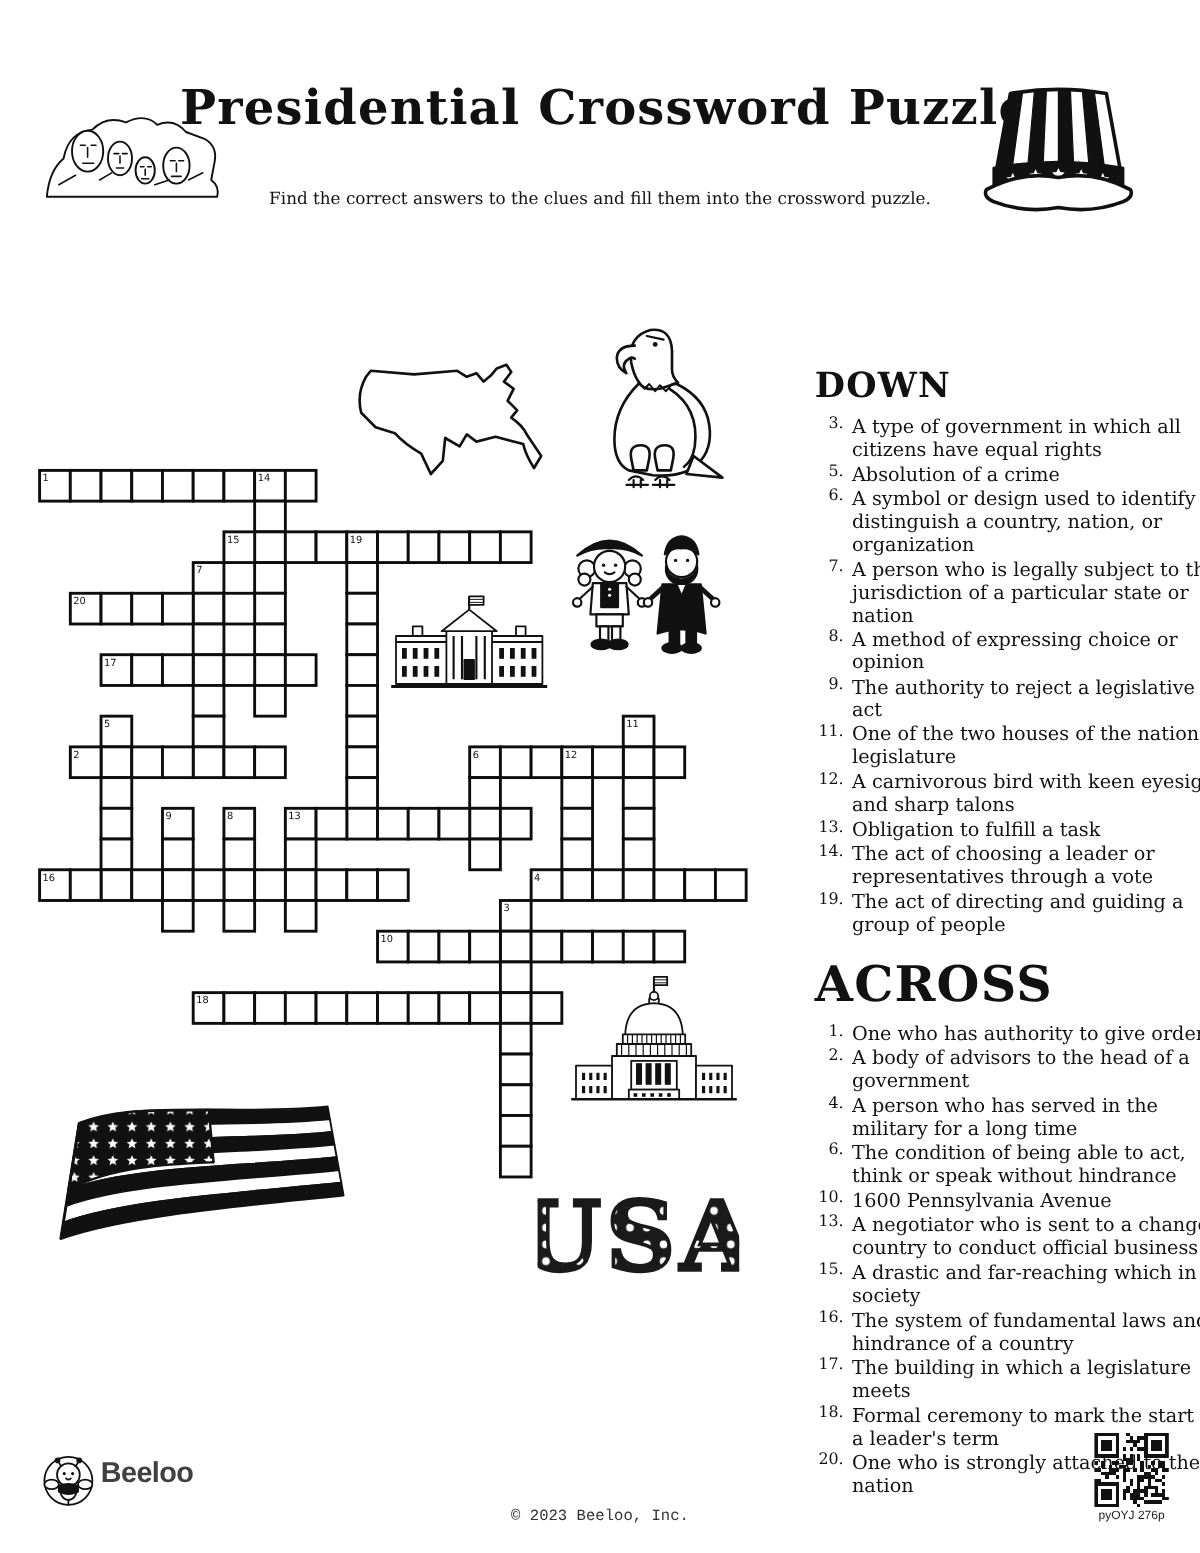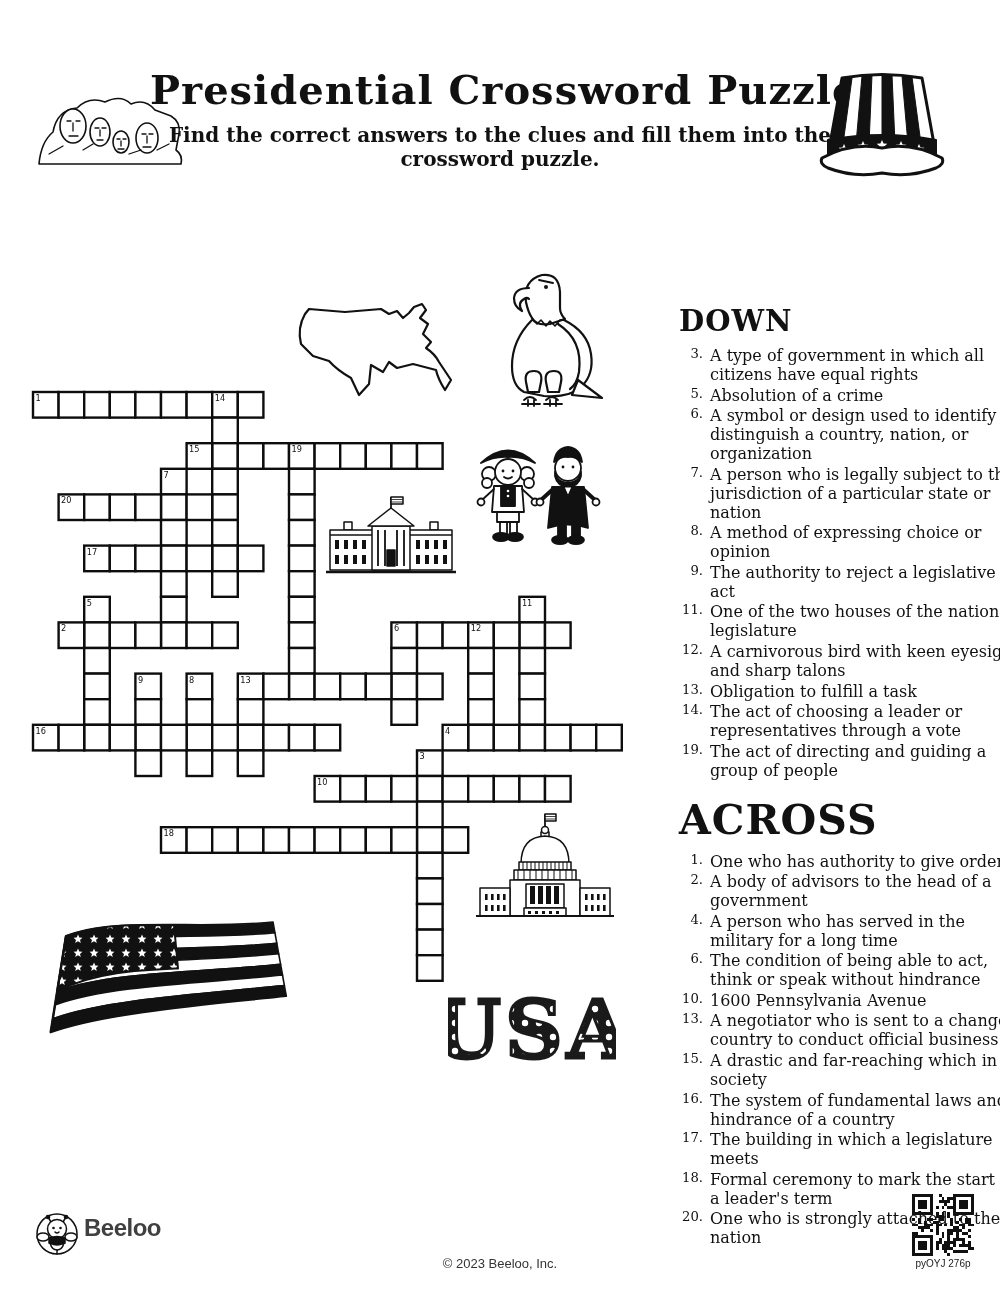--- a/index.html
+++ b/index.html
@@ -1,31 +1,31 @@
 <!DOCTYPE html>
 <html><head>
 <meta charset="utf-8">
 <style>
   html,body{margin:0;padding:0;background:#fff;}
   .page{position:relative;width:1000px;height:1294px;background:#ffffff;color:#111;
         font-family:"DejaVu Serif",serif;overflow:hidden;}
   .abs{position:absolute;}
   .title{left:150px;top:66px;width:700px;text-align:center;font-size:40px;font-weight:bold;
          letter-spacing:1px;white-space:nowrap;}
-  .subtitle{left:150px;top:123px;width:700px;text-align:center;font-size:20px;font-weight:bold;}
+  .subtitle{left:150px;top:158px;width:700px;text-align:center;font-size:14px;font-weight:normal;}
   .clues{left:656px;top:304px;width:344px;margin-left:23px;}
   .clues h2{font-size:29px;margin:0 0 8px 0;font-weight:bold;letter-spacing:1px;}
   .clues h2.across{font-size:41px;margin-top:16px;}
   .clue{display:flex;margin-bottom:1.5px;}
   .cnum{width:24px;min-width:24px;text-align:right;margin-right:7px;font-size:13.2px;line-height:1.19;}
   .ctext{font-size:16px;line-height:1.19;}
   .brand-text{left:84px;top:1214px;font-family:"Liberation Sans",sans-serif;font-weight:bold;
               font-size:24px;letter-spacing:-0.5px;color:#404040;}
   .copyright{left:0;top:1256px;width:1000px;text-align:center;
-             font-family:Liberation Sans, sans-serif;font-size:13px;color:#333;}
+             font-family:Liberation Mono, monospace;font-size:13px;color:#333;}
   .qr-caption{left:906px;top:1258px;width:74px;text-align:center;
               font-family:"Liberation Sans",sans-serif;font-size:10px;color:#222;}
   svg{display:block;}
 </style>
 </head>
 <body>
 
 <div class="page">
 
   <svg class="abs" style="left:33px;top:92px" width="152" height="76" viewBox="0 0 152 76">

